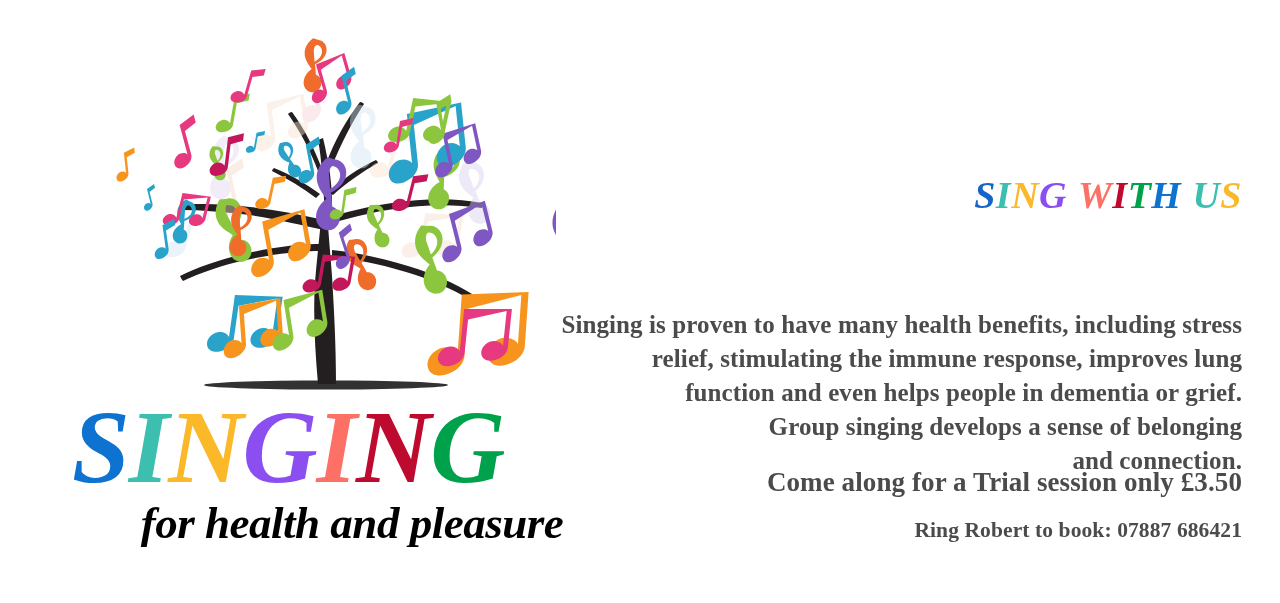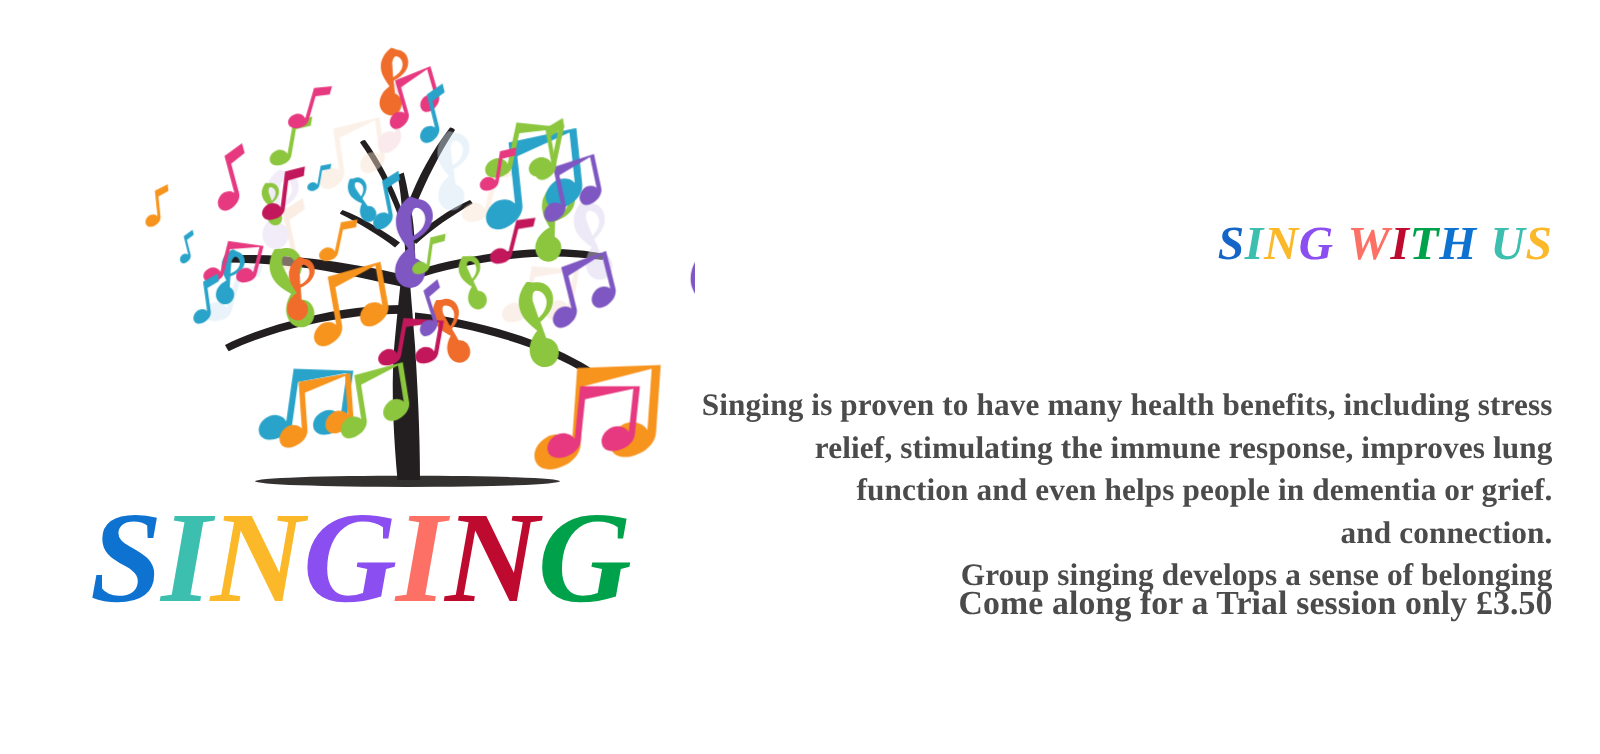--- a/index.html
+++ b/index.html
@@ -242,23 +242,25 @@
       </g>
     </svg>
   </div>
 
   <div id="sing-with-us"><span class="ltr" style="color: rgb(21, 101, 200);">S</span><span class="ltr" style="color: rgb(60, 191, 174);">I</span><span class="ltr" style="color: rgb(251, 184, 41);">N</span><span class="ltr" style="color: rgb(139, 78, 240);">G</span><span class="gap"> </span><span class="ltr" style="color: rgb(252, 112, 101);">W</span><span class="ltr" style="color: rgb(191, 10, 48);">I</span><span class="ltr" style="color: rgb(0, 161, 75);">T</span><span class="ltr" style="color: rgb(13, 114, 208);">H</span><span class="gap"> </span><span class="ltr" style="color: rgb(60, 191, 174);">U</span><span class="ltr" style="color: rgb(251, 184, 41);">S</span></div>
 
   <div id="body-copy">
       <p>Singing is proven to have many health benefits, including stress</p>
       <p>relief, stimulating the immune response, improves lung</p>
       <p>function and even helps people in dementia or grief.</p>
+      <p>Group singing develops a sense of belonging</p>
       <p>and connection.</p>
-      <p>Group singing develops a sense of belonging</p>
     </div>
 
   <div id="offer-line">Come along for a Trial session only £3.50</div>
 
+  <div id="contact-line">Ring Robert to book: 07887 686421</div>
 
   <div id="singing-wordmark"><span class="ltr" style="color: rgb(13, 114, 208);">S</span><span class="ltr" style="color: rgb(60, 191, 174);">I</span><span class="ltr" style="color: rgb(251, 184, 41);">N</span><span class="ltr" style="color: rgb(139, 78, 240);">G</span><span class="ltr" style="color: rgb(252, 112, 101);">I</span><span class="ltr" style="color: rgb(191, 10, 48);">N</span><span class="ltr" style="color: rgb(0, 161, 75);">G</span></div>
 
+  <div id="tagline">for health and pleasure</div>
 
 </div>
 
 </body></html>

